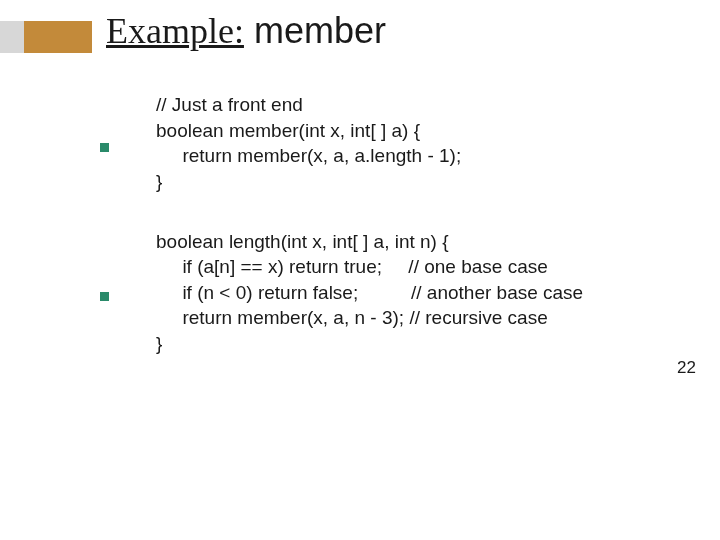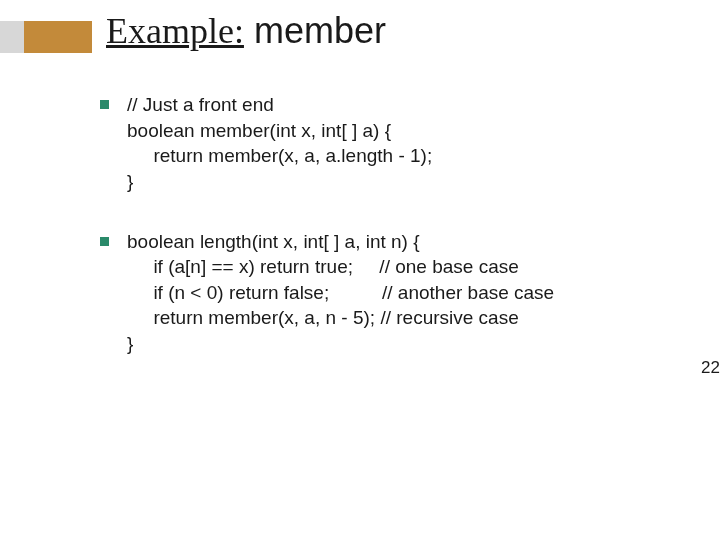--- a/index.html
+++ b/index.html
@@ -63,39 +63,40 @@
     width: 580px;
   }
   .block {
     margin-bottom: 34px;
     font-size: 19px;
     line-height: 1.35;
     color: #1a1a1a;
   }
   .bullet {
     display: flex;
-    align-items: flex-start;
+    align-items: center;
+    gap: 29px;
   }
   .sq {
     width: 9px;
     height: 9px;
     background: #2a8a6a;
     flex: 0 0 auto;
     margin-top: 8px;
     margin-right: 18px;
   }
   .txt {
     flex: 1 1 auto;
     white-space: pre;
     font-family: Verdana, Geneva, sans-serif;
   }
   .pagenum {
     position: absolute;
     bottom: 10px;
-    right: 0;
+    right: 24px;
     font-size: 17px;
     color: #1a1a1a;
     font-family: Verdana, Geneva, sans-serif;
   }
 </style>
 </head>
 <body>
 
 <div class="slide">
 
@@ -118,21 +119,21 @@
 <span>}</span></div>
       </div>
     </div>
 
     <div class="block">
       <div class="bullet">
         <div class="sq"></div>
         <div class="txt"><span>boolean length(int x, int[ ] a, int n) {</span>
 <span>     if (a[n] == x) return true;     // one base case</span>
 <span>     if (n &lt; 0) return false;          // another base case</span>
-<span>     return member(x, a, n - 5); // recursive case</span>
+<span>     return member(x, a, n - 3); // recursive case</span>
 <span>}</span></div>
       </div>
     </div>
 
   </div>
 
   <div class="pagenum">22</div>
 
 </div>
 

